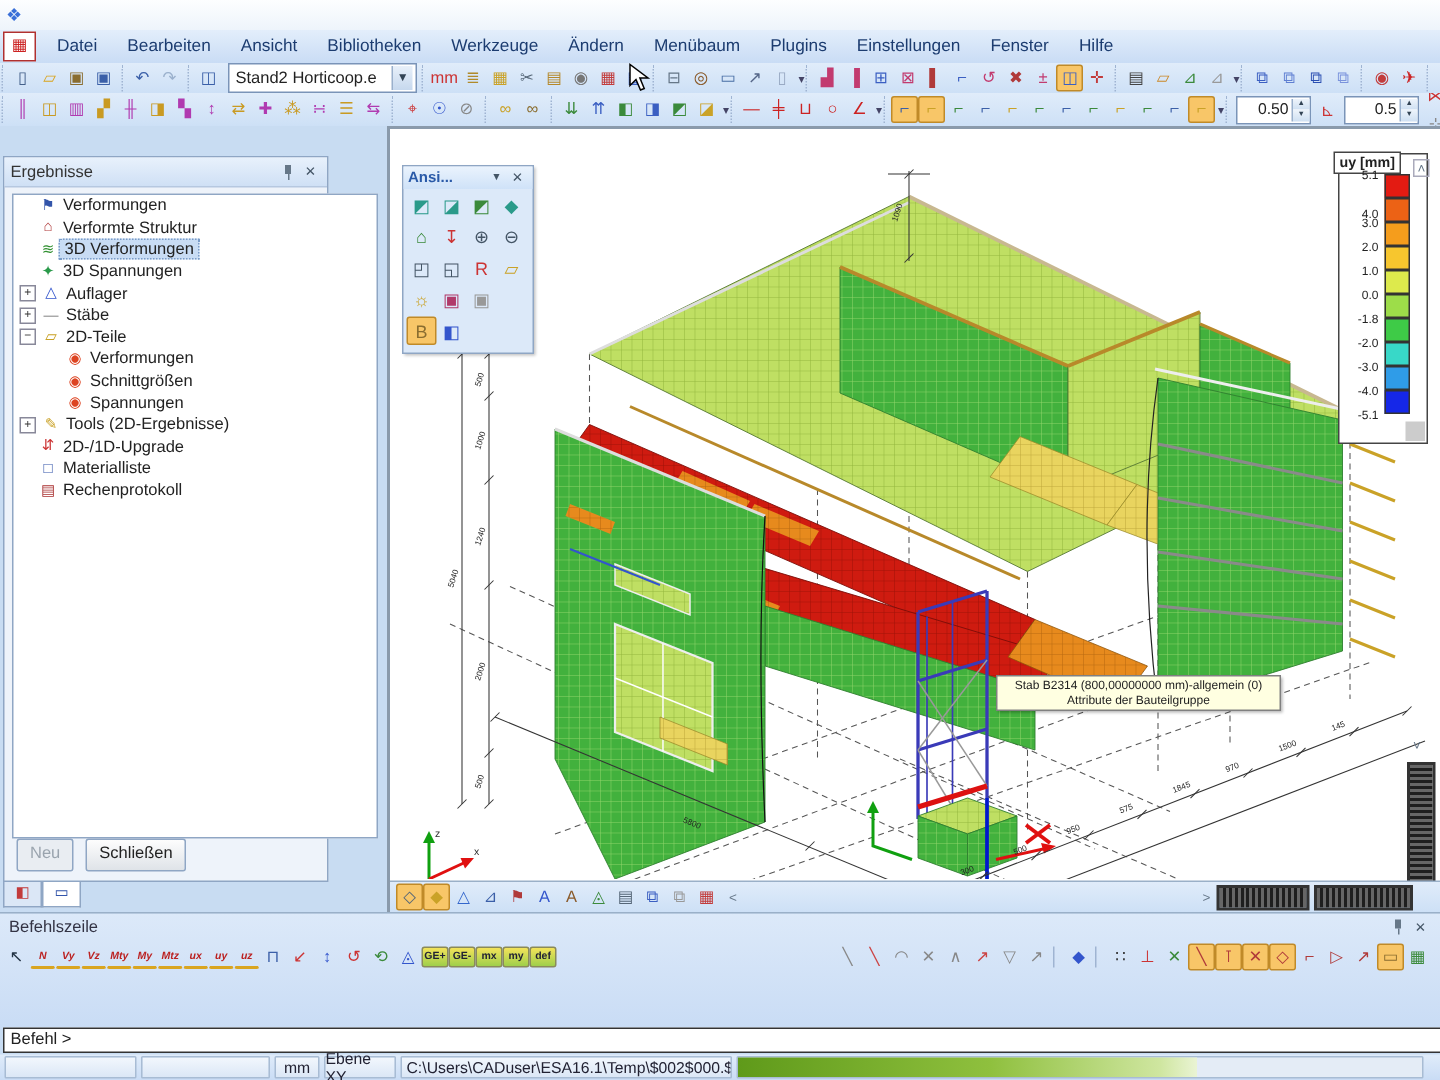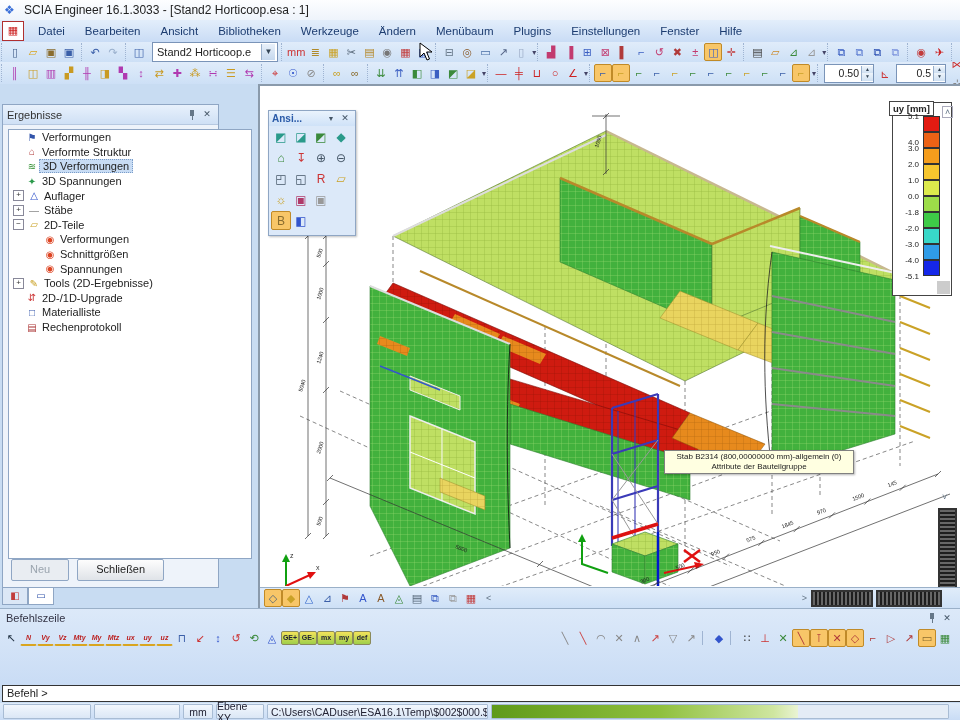--- a/index.html
+++ b/index.html
@@ -48,21 +48,21 @@
   .pinshape:after{content:"";position:absolute;left:4.5px;top:7px;width:1px;height:4px;background:#678;}
   #rp-tree{position:absolute;left:5px;top:24px;width:242px;height:428px;background:#fff;
            border:1px solid #8fa6c4;overflow:hidden;font-size:11px;}
   .trow{display:flex;align-items:center;height:14.6px;white-space:nowrap;position:relative;}
   .trow .exp{width:9px;height:9px;border:1px solid #889;background:#fff;font-size:8px;line-height:8px;
              text-align:center;margin:0 3px 0 0;color:#333;flex:none;}
   .trow .tic{width:14px;text-align:center;font-size:10px;flex:none;}
   .trow .tlb{padding:0 3px;}
   .trow.sel .tlb{background:#c8dcf4;border:1px dotted #7a9cc8;}
   #rp-buttons{position:absolute;left:0px;bottom:6px;width:100%;display:flex;}
-  .btn{height:20px;font-size:11px;padding:0 18px;background:linear-gradient(#fdfdfd,#dfe3e8);
+  .btn{height:20px;font-size:11px;padding:0 8px;background:linear-gradient(#fdfdfd,#dfe3e8);
        border:1px solid #8fa6c4;border-radius:2px;margin-left:8px;line-height:18px;}
   .btn.disabled{color:#9aa4ae;background:#e9edf2;}
   #tabstrip{left:2px;top:588px;height:17px;display:flex;}
   .mtab{width:24px;height:16px;border:1px solid #8fa6c4;border-top:none;background:#dbe7f6;
         font-size:10px;text-align:center;line-height:15px;}
   .mtab.active{background:#fff;}
   
   #viewport{left:258px;top:84px;width:702px;height:524px;background:#fff;
             border-left:2px solid #8a9aab;border-top:2px solid #8a9aab;box-sizing:border-box;}
   #vp-bottom{position:absolute;left:0;bottom:0;width:100%;height:20px;background:linear-gradient(#e0ecfa,#cde0f6);
@@ -102,21 +102,20 @@
   #progress-fill{position:absolute;left:0;top:0;height:100%;background:linear-gradient(90deg,#5f9a1a,#8fc03e 55%,#cfe6a0 92%,#eaf4d4);}
   .cursor-svg{pointer-events:none;}
 </style>
 </head>
 <body>
 
 <div id="app">
 
   <div class="abs" id="titlebar">
     <span class="logo">❖</span>
-    <span>SCIA Engineer 16.1.3033 - [Stand2 Horticoop.esa : 1]</span>
   </div>
 
   <div class="abs" id="menubar">
     <span class="appbtn">▦</span>
     <span id="menuitems"><span class="mitem">Datei</span><span class="mitem">Bearbeiten</span><span class="mitem">Ansicht</span><span class="mitem">Bibliotheken</span><span class="mitem">Werkzeuge</span><span class="mitem">Ändern</span><span class="mitem">Menübaum</span><span class="mitem">Plugins</span><span class="mitem">Einstellungen</span><span class="mitem">Fenster</span><span class="mitem">Hilfe</span></span>
   </div>
 
   <div class="abs tbar" id="tbar1">
     <span class="tgroup">
         <span class="ti" style="color: rgb(68, 96, 138);">▯</span>

